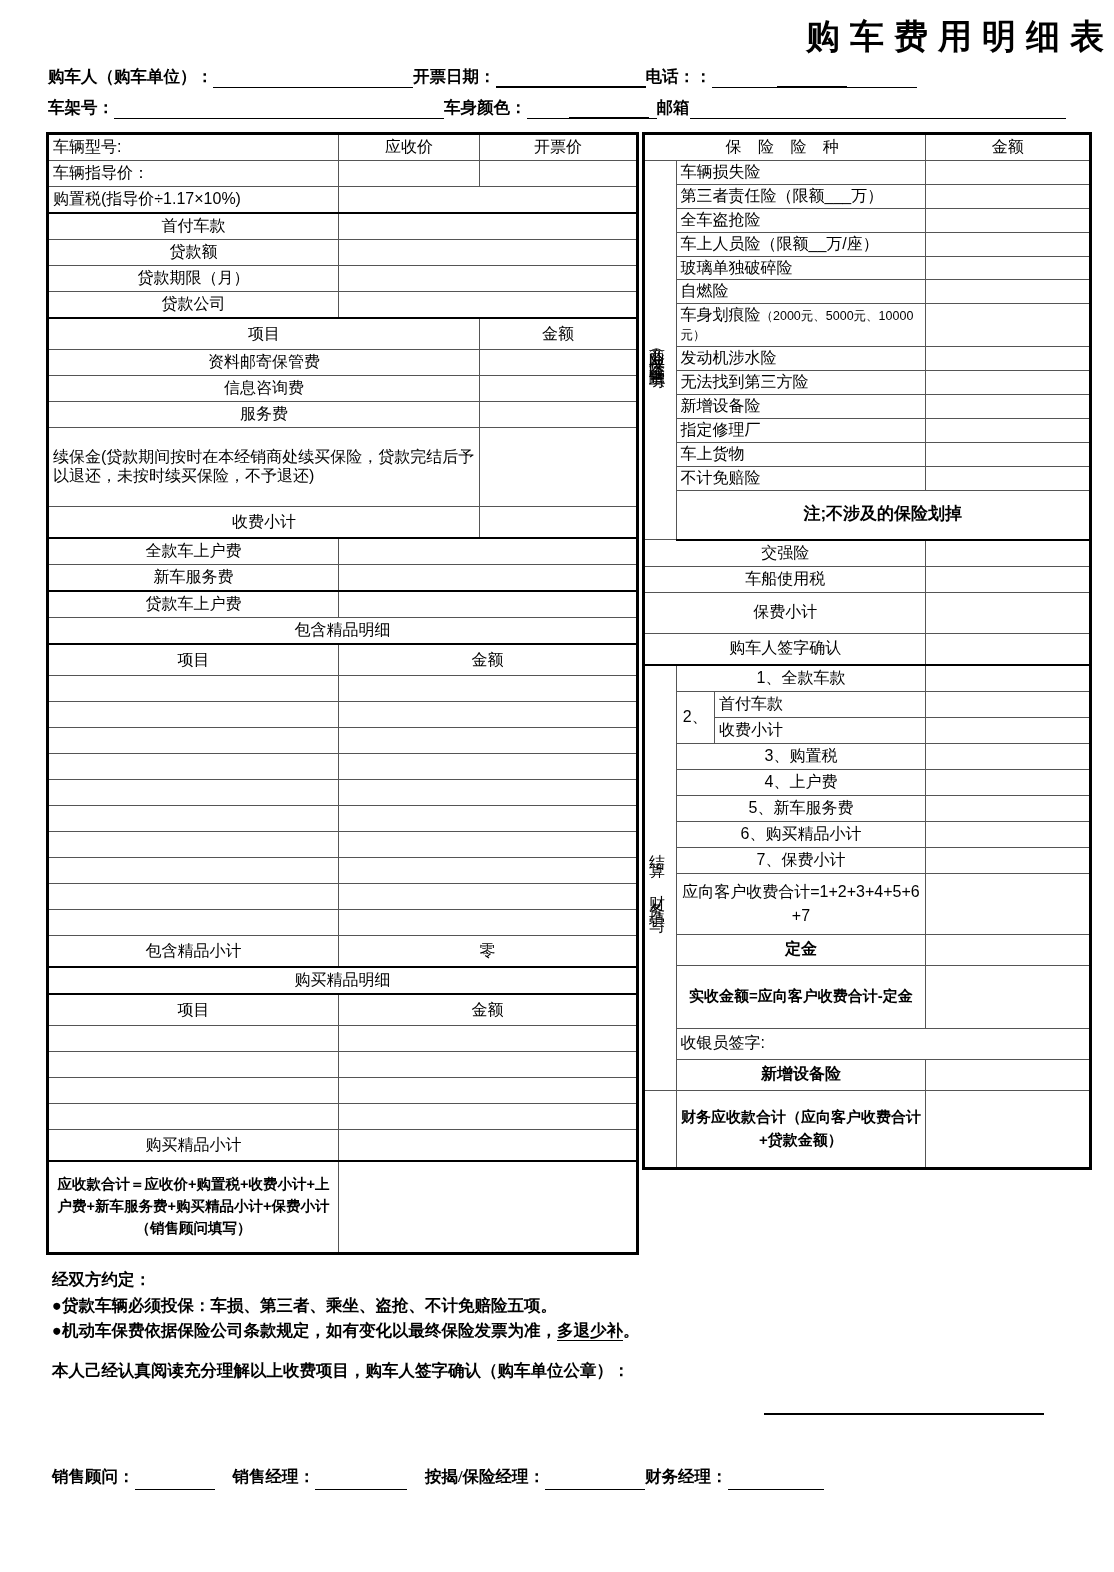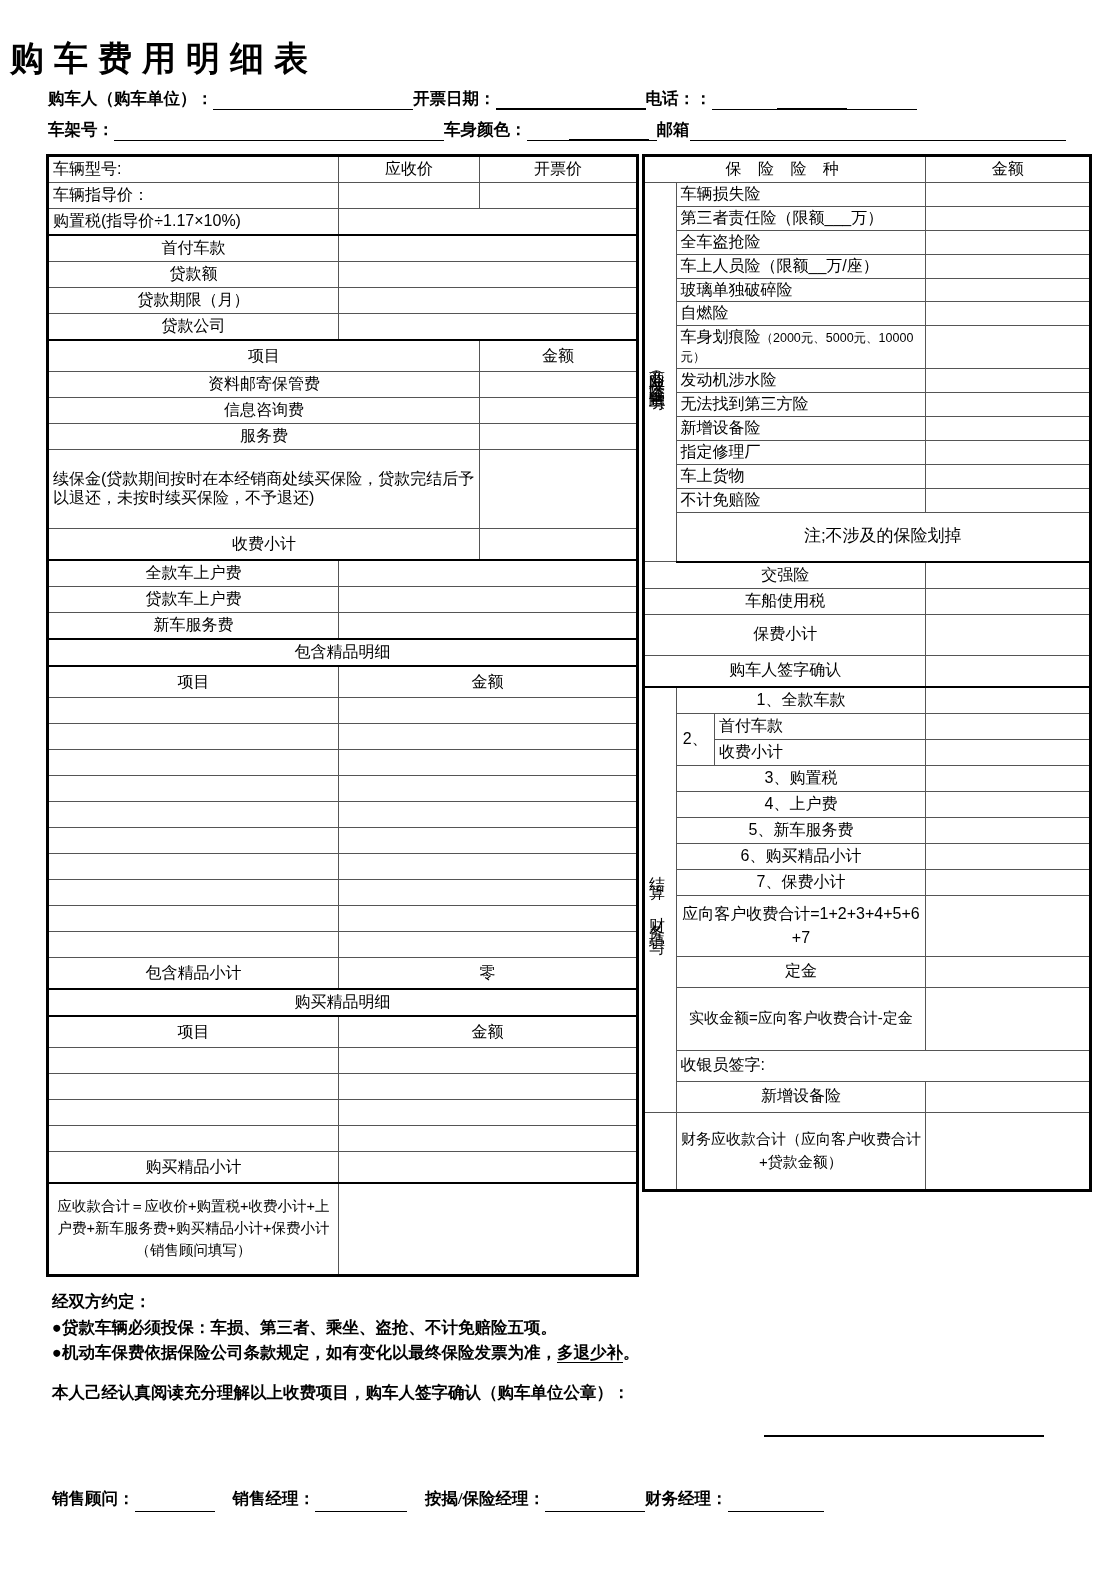--- a/index.html
+++ b/index.html
@@ -18,26 +18,26 @@
   .page {
     position: relative;
     width: 1114px;
     height: 1572px;
     padding: 0;
     box-sizing: border-box;
   }
 
   
   .title {
-    text-align: left;
+    text-align: right;
     font-family: "Liberation Serif", "DejaVu Serif", serif;
     font-size: 34px;
     font-weight: bold;
     letter-spacing: 10px;
-    padding-top: 36px;
+    padding-top: 14px;
     padding-bottom: 6px;
     text-indent: 10px;
   }
 
   
   .hdr {
     padding: 0 48px;
     font-size: 16.5px;
     font-weight: bold;
     font-family: "Liberation Sans", "DejaVu Sans", sans-serif;
@@ -88,21 +88,21 @@
     border: 3px solid #000;
     box-sizing: border-box;
   }
   .tb-top    { border-top: 2.6px solid #000 !important; }
   .tb-bot    { border-bottom: 2.6px solid #000 !important; }
   .tb-left   { border-left: 2.6px solid #000 !important; }
   .tb-right  { border-right: 2.6px solid #000 !important; }
 
   .c  { text-align: center; }
   .l  { text-align: left; }
-  .b  { font-weight: normal; }
+  .b  { font-weight: bold; }
   .sm { font-size: 12.5px; }
   .vt {
     writing-mode: vertical-rl;
     text-orientation: upright;
     letter-spacing: 3px;
     line-height: 1;
     white-space: nowrap;
     text-align: center;
     font-size: 16px;
     padding: 4px 0;
@@ -235,26 +235,26 @@
           <tr class="rowh-m">
             <td class="c tb-left tb-bot" colspan="3">收费小计</td>
             <td class="tb-right tb-bot"></td>
           </tr>
 
           <tr class="rowh-s">
             <td class="c tb-left" colspan="2">全款车上户费</td>
             <td class="tb-right" colspan="2"></td>
           </tr>
           <tr class="rowh-s">
+            <td class="c tb-left tb-bot" colspan="2">新车服务费</td>
+            <td class="tb-right tb-bot" colspan="2"></td>
+          </tr>
+          <tr class="rowh-s">
             <td class="c tb-left" colspan="2">贷款车上户费</td>
             <td class="tb-right" colspan="2"></td>
-          </tr>
-          <tr class="rowh-s">
-            <td class="c tb-left tb-bot" colspan="2">新车服务费</td>
-            <td class="tb-right tb-bot" colspan="2"></td>
           </tr>
 
           <tr class="rowh-s">
             <td class="c tb-left tb-right tb-bot" colspan="4">包含精品明细</td>
           </tr>
           <tr class="rowh-m">
             <td class="c tb-left" colspan="2">项目</td>
             <td class="c tb-right" colspan="2">金额</td>
           </tr>
           <tr class="rowh-s">

